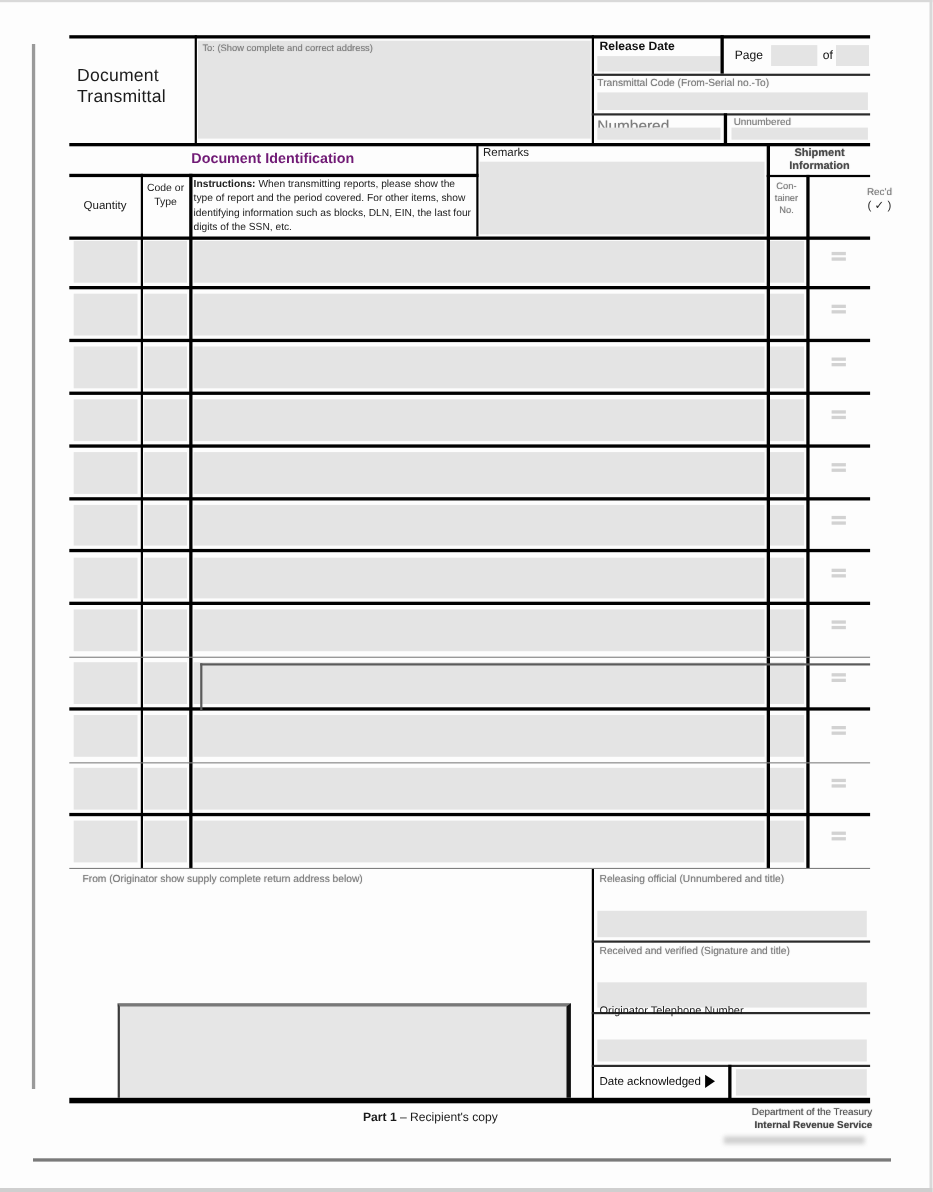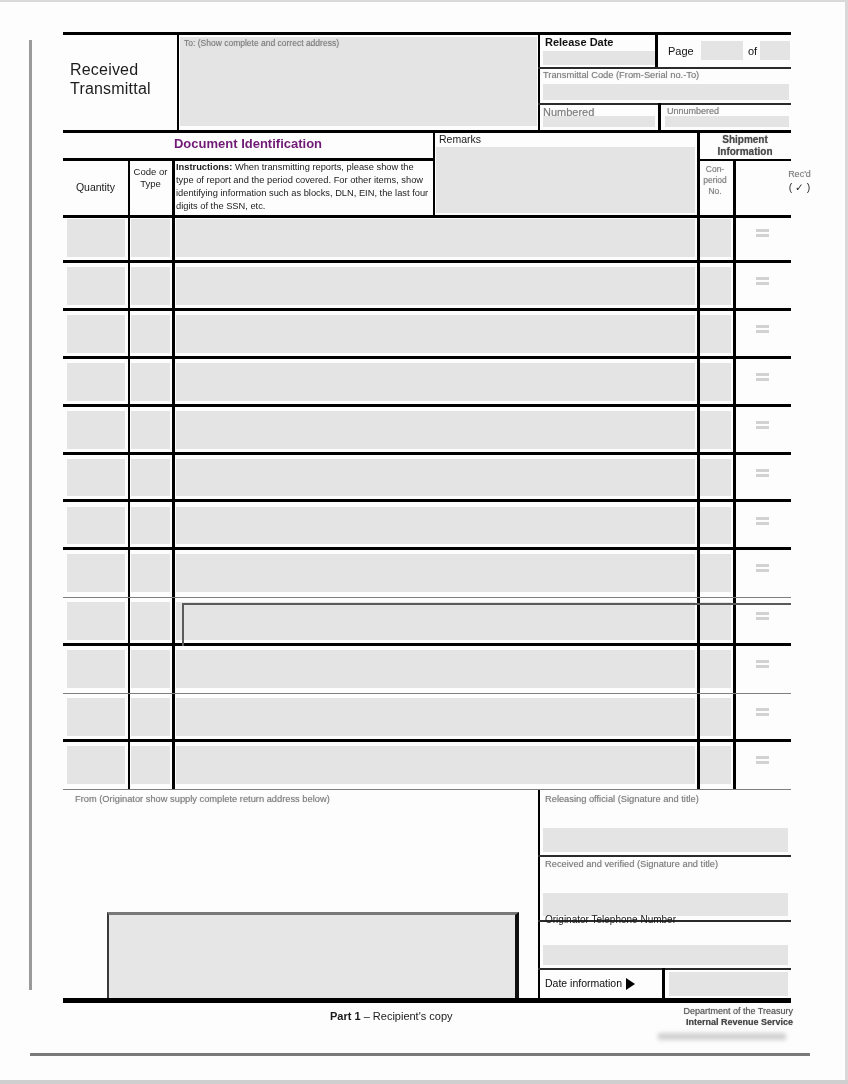--- a/index.html
+++ b/index.html
@@ -52,21 +52,21 @@
 
   <div class="edge-top"></div>
   <div class="edge-right"></div>
   <div class="edge-bottom"></div>
   <div class="scan-left"></div>
   <div class="scan-bottom"></div>
 
   <div class="hl" style="left:63px; top:32px; width:728px; height:3px;"></div>
 
   <div class="title">
-    <span>Received</span><br>
+    <span>Document</span><br>
     <span>Transmittal</span>
   </div>
 
   <div class="vl" style="left:177px; top:32px; width:2px; height:98px;"></div>
   <div class="fill" style="left:180px; top:37px; width:357px; height:89px;"></div>
   <div class="lbl faint" style="left:184px; top:38px; font-size:8.5px;">To: (Show complete and correct address)</div>
 
   <div class="vl" style="left:538px; top:32px; width:2px; height:98px;"></div>
 
   <div class="lbl" style="left:545px; top:36px; font-weight:bold; font-size:11px; color:#111;">Release Date</div>
@@ -76,21 +76,21 @@
   <div class="lbl" style="left:668px; top:45px; font-size:11px; color:#111;">Page</div>
   <div class="fill" style="left:701px; top:41px; width:42px; height:19px;"></div>
   <div class="lbl" style="left:748px; top:45px; font-size:11px; color:#111;">of</div>
   <div class="fill" style="left:760px; top:41px; width:30px; height:19px;"></div>
 
   <div class="hl" style="left:538px; top:67px; width:253px; height:2px; background:#2a2a2a;"></div>
   <div class="lbl faint" style="left:543px; top:70px; font-size:9.3px;">Transmittal Code (From-Serial no.-To)</div>
   <div class="fill" style="left:543px; top:84px; width:246px; height:16px;"></div>
 
   <div class="hl" style="left:538px; top:103px; width:253px; height:2px; background:#2a2a2a;"></div>
-  <div class="lbl faint" style="left:543px; top:106px; font-size:11px;">Numbered</div>
+  <div class="lbl faint" style="left:543px; top:106px; font-size:14px;">Numbered</div>
   <div class="fill" style="left:543px; top:116px; width:112px; height:11px;"></div>
   <div class="vl" style="left:658px; top:103px; width:3px; height:27px;"></div>
   <div class="lbl faint" style="left:667px; top:106px; font-size:9px;">Unnumbered</div>
   <div class="fill" style="left:665px; top:116px; width:124px; height:11px;"></div>
 
   <div class="hl" style="left:63px; top:130px; width:728px; height:3px;"></div>
 
   <div class="hdr-center" style="left:63px; top:136px; width:370px; font-size:13px; font-weight:bold; color:#701a75;">Document Identification</div>
   <div class="hl" style="left:63px; top:158px; width:372px; height:3px;"></div>
 
@@ -104,21 +104,21 @@
 
   <div class="hdr-center" style="left:63px; top:181px; width:65px; font-size:10.5px; color:#1a1a1a;">Quantity</div>
   <div class="vl" style="left:128px; top:158px; width:2px; height:632px;"></div>
   <div class="hdr-center" style="left:129px; top:166px; width:43px; font-size:9.5px; line-height:12px; color:#1a1a1a;">Code or Type</div>
   <div class="vl" style="left:172px; top:158px; width:3px; height:632px;"></div>
 
   <div class="instructions"><b>Instructions:</b><span> When transmitting reports, please show the type of report and the period covered. For other items, show identifying information such as blocks, DLN, EIN, the last four digits of the SSN, etc.</span></div>
 
   <div class="hdr-center faint" style="left:698px; top:164px; width:34px; font-size:8.5px; line-height:11px;">
     <span>Con-</span><br>
-    <span>period</span><br>
+    <span>tainer</span><br>
     <span>No.</span>
   </div>
   <div class="vl" style="left:733px; top:159px; width:3px; height:631px;"></div>
   <div class="hdr-center" style="left:772px; top:168px; width:55px; font-size:9px; line-height:13px;">
     <span class="faint">Rec'd</span><br>
     <span style="font-size:10.5px; color:#2a2a2a;">( ✓ )</span>
   </div>
 
   <div class="hl" style="left:63px; top:215px; width:728px; height:3px;"></div>
 
@@ -256,33 +256,33 @@
         </div>
       <div class="bline"></div>
     </div>
     </div>
 
   <div class="lbl faint" style="left:75px; top:794px; font-size:9.3px;">From (Originator show supply complete return address below)</div>
   <div style="position:absolute; left:107px; top:912px; width:412px; height:86px; background:#e6e6e6; border-top:3px solid #787878; border-left:2px solid #3a3a3a; border-right:4px solid #101010;"></div>
 
   <div class="vl" style="left:538px; top:790px; width:2px; height:210px;"></div>
 
-  <div class="lbl faint" style="left:545px; top:794px; font-size:9.3px;">Releasing official (Signature and title)</div>
+  <div class="lbl faint" style="left:545px; top:794px; font-size:9.3px;">Releasing official (Unnumbered and title)</div>
   <div class="fill" style="left:543px; top:828px; width:245px; height:24px;"></div>
 
   <div class="hl" style="left:538px; top:855px; width:253px; height:2px; background:#2a2a2a;"></div>
   <div class="lbl faint" style="left:545px; top:859px; font-size:9.3px;">Received and verified (Signature and title)</div>
   <div class="fill" style="left:543px; top:893px; width:245px; height:23px;"></div>
 
   <div class="hl" style="left:538px; top:920px; width:253px; height:2px; background:#2a2a2a;"></div>
   <div class="lbl" style="left:545px; top:876px; font-size:10px; color:#1a1a1a;margin-top:38px;">Originator Telephone Number</div>
   <div class="fill" style="left:543px; top:945px; width:245px; height:20px;"></div>
 
   <div class="hl" style="left:538px; top:968px; width:253px; height:2px; background:#2a2a2a;"></div>
-  <div class="lbl" style="left:545px; top:977px; font-size:10.5px; color:#0d0d0d;"><span>Date information</span><span class="arrow-icon"></span></div>
+  <div class="lbl" style="left:545px; top:977px; font-size:10.5px; color:#0d0d0d;"><span>Date acknowledged</span><span class="arrow-icon"></span></div>
   <div class="vl" style="left:662px; top:968px; width:3px; height:32px;"></div>
   <div class="fill" style="left:669px; top:972px; width:119px; height:24px;"></div>
 
   <div class="hl" style="left:63px; top:998px; width:728px; height:5px;"></div>
 
   <div class="footer-center">
     <b>Part 1</b>
     <span>– Recipient's copy</span>
   </div>
   <div class="footer-right">

